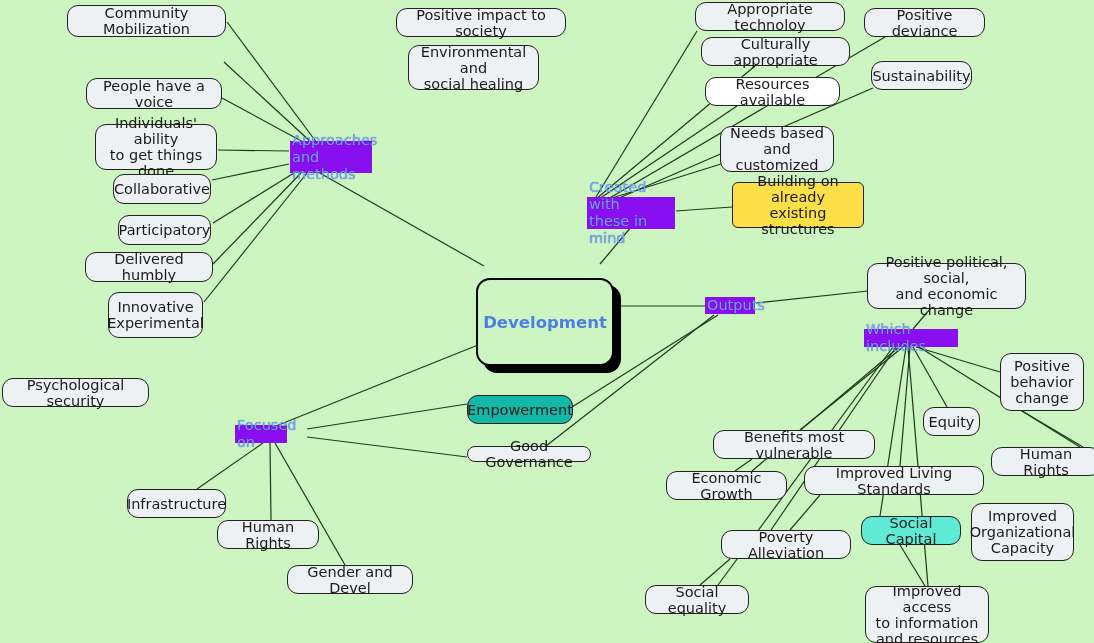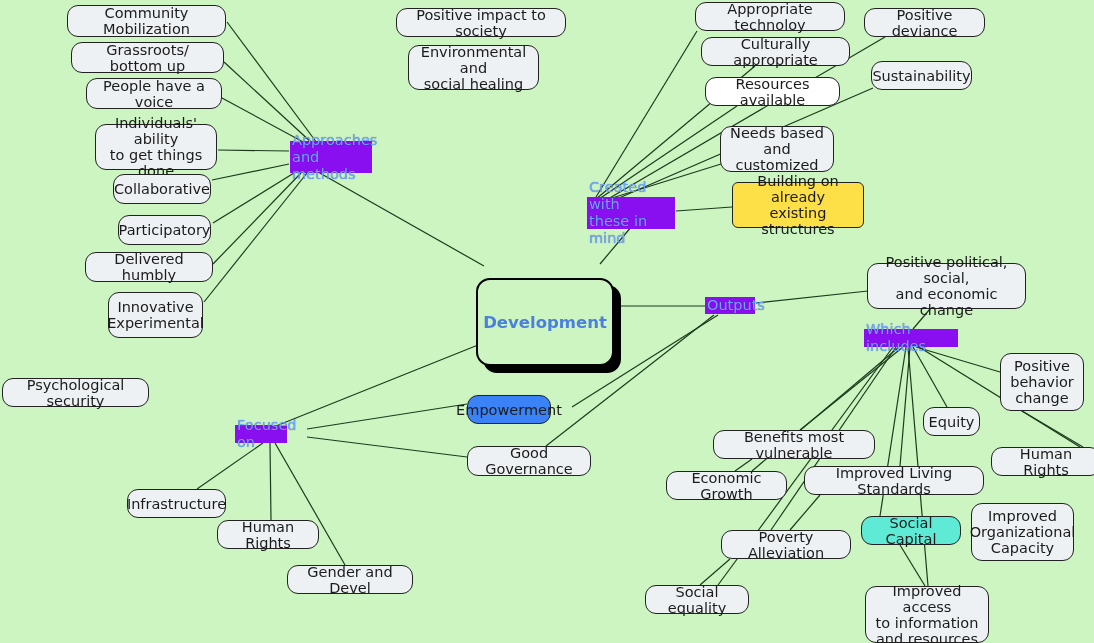--- a/index.html
+++ b/index.html
@@ -124,21 +124,20 @@
     </svg>
 <div class="center-node" style="background: rgb(204, 245, 194); color: rgb(75, 127, 224); left: 476px; top: 262px; width: 138px; height: 88px; margin-top: 16px;">Development</div>
     <div class="hub" style="background: rgb(138, 15, 240); color: rgb(106, 168, 255); left: 290px; top: 141px; width: 82px; height: 32px;">Approaches
 and methods</div>
     <div class="hub" style="background: rgb(138, 15, 240); color: rgb(106, 168, 255); left: 587px; top: 197px; width: 88px; height: 32px;">Created with
 these in mind</div>
     <div class="hub" style="background: rgb(138, 15, 240); color: rgb(106, 168, 255); left: 705px; top: 297px; width: 50px; height: 17px;">Outputs</div>
     <div class="hub" style="background: rgb(138, 15, 240); color: rgb(106, 168, 255); left: 864px; top: 329px; width: 94px; height: 18px;">Which includes</div>
     <div class="hub" style="background: rgb(138, 15, 240); color: rgb(106, 168, 255); left: 235px; top: 425px; width: 52px; height: 18px;">Focused on</div>
     <div class="node" style="background: rgb(238, 241, 244); border-color: rgb(34, 34, 34); left: 67px; top: 5px; width: 159px; height: 32px;">Community Mobilization</div>
-    <div class="node" style="background: rgb(238, 241, 244); border-color: rgb(34, 34, 34); left: 71px; top: 42px; width: 153px; height: 31px;">Grassroots/ bottom up</div>
     <div class="node" style="background: rgb(238, 241, 244); border-color: rgb(34, 34, 34); left: 86px; top: 78px; width: 136px; height: 31px;">People have a voice</div>
     <div class="node" style="background: rgb(238, 241, 244); border-color: rgb(34, 34, 34); left: 95px; top: 124px; width: 122px; height: 46px;">Individuals' ability
 to get things done</div>
     <div class="node" style="background: rgb(238, 241, 244); border-color: rgb(34, 34, 34); left: 113px; top: 174px; width: 98px; height: 30px;">Collaborative</div>
     <div class="node" style="background: rgb(238, 241, 244); border-color: rgb(34, 34, 34); left: 118px; top: 215px; width: 93px; height: 30px;">Participatory</div>
     <div class="node" style="background: rgb(238, 241, 244); border-color: rgb(34, 34, 34); left: 85px; top: 252px; width: 128px; height: 30px;">Delivered humbly</div>
     <div class="node" style="background: rgb(238, 241, 244); border-color: rgb(34, 34, 34); left: 108px; top: 292px; width: 95px; height: 46px;">Innovative
 Experimental</div>
     <div class="node" style="background: rgb(238, 241, 244); border-color: rgb(34, 34, 34); left: 396px; top: 8px; width: 170px; height: 29px;">Positive impact to society</div>
     <div class="node" style="background: rgb(238, 241, 244); border-color: rgb(34, 34, 34); left: 408px; top: 45px; width: 131px; height: 45px;">Environmental and
@@ -164,19 +163,19 @@
     <div class="node" style="background: rgb(238, 241, 244); border-color: rgb(34, 34, 34); left: 804px; top: 466px; width: 180px; height: 29px;">Improved Living Standards</div>
     <div class="node" style="background: #5eead4; border-color: rgb(34, 34, 34); left: 861px; top: 516px; width: 100px; height: 29px;">Social Capital</div>
     <div class="node" style="background: rgb(238, 241, 244); border-color: rgb(34, 34, 34); left: 971px; top: 503px; width: 103px; height: 58px;">Improved
 Organizational
 Capacity</div>
     <div class="node" style="background: rgb(238, 241, 244); border-color: rgb(34, 34, 34); left: 721px; top: 530px; width: 130px; height: 29px;">Poverty Alleviation</div>
     <div class="node" style="background: rgb(238, 241, 244); border-color: rgb(34, 34, 34); left: 645px; top: 585px; width: 104px; height: 29px;">Social equality</div>
     <div class="node" style="background: rgb(238, 241, 244); border-color: rgb(34, 34, 34); left: 865px; top: 586px; width: 124px; height: 57px;">Improved access
 to information
 and resources</div>
-    <div class="node" style="background: #3b82f6; border-color: rgb(34, 34, 34); left: 467px; top: 395px; width: 84px; height: 29px;">Empowerment</div>
-    <div class="node" style="background: rgb(238, 241, 244); border-color: rgb(34, 34, 34); left: 467px; top: 446px; width: 124px; height: 30px;">Good Governance</div>
+    <div class="node" style="background: #14b8a6; border-color: rgb(34, 34, 34); left: 467px; top: 395px; width: 106px; height: 29px;">Empowerment</div>
+    <div class="node" style="background: rgb(238, 241, 244); border-color: rgb(34, 34, 34); left: 467px; top: 446px; width: 124px; height: 16px;">Good Governance</div>
     <div class="node" style="background: rgb(238, 241, 244); border-color: rgb(34, 34, 34); left: 2px; top: 378px; width: 147px; height: 29px;">Psychological security</div>
     <div class="node" style="background: rgb(238, 241, 244); border-color: rgb(34, 34, 34); left: 127px; top: 489px; width: 99px; height: 29px;">Infrastructure</div>
     <div class="node" style="background: rgb(238, 241, 244); border-color: rgb(34, 34, 34); left: 217px; top: 520px; width: 102px; height: 29px;">Human Rights</div>
     <div class="node" style="background: rgb(238, 241, 244); border-color: rgb(34, 34, 34); left: 287px; top: 565px; width: 126px; height: 29px;">Gender and Devel</div>
   </div>
 
 </body></html>

